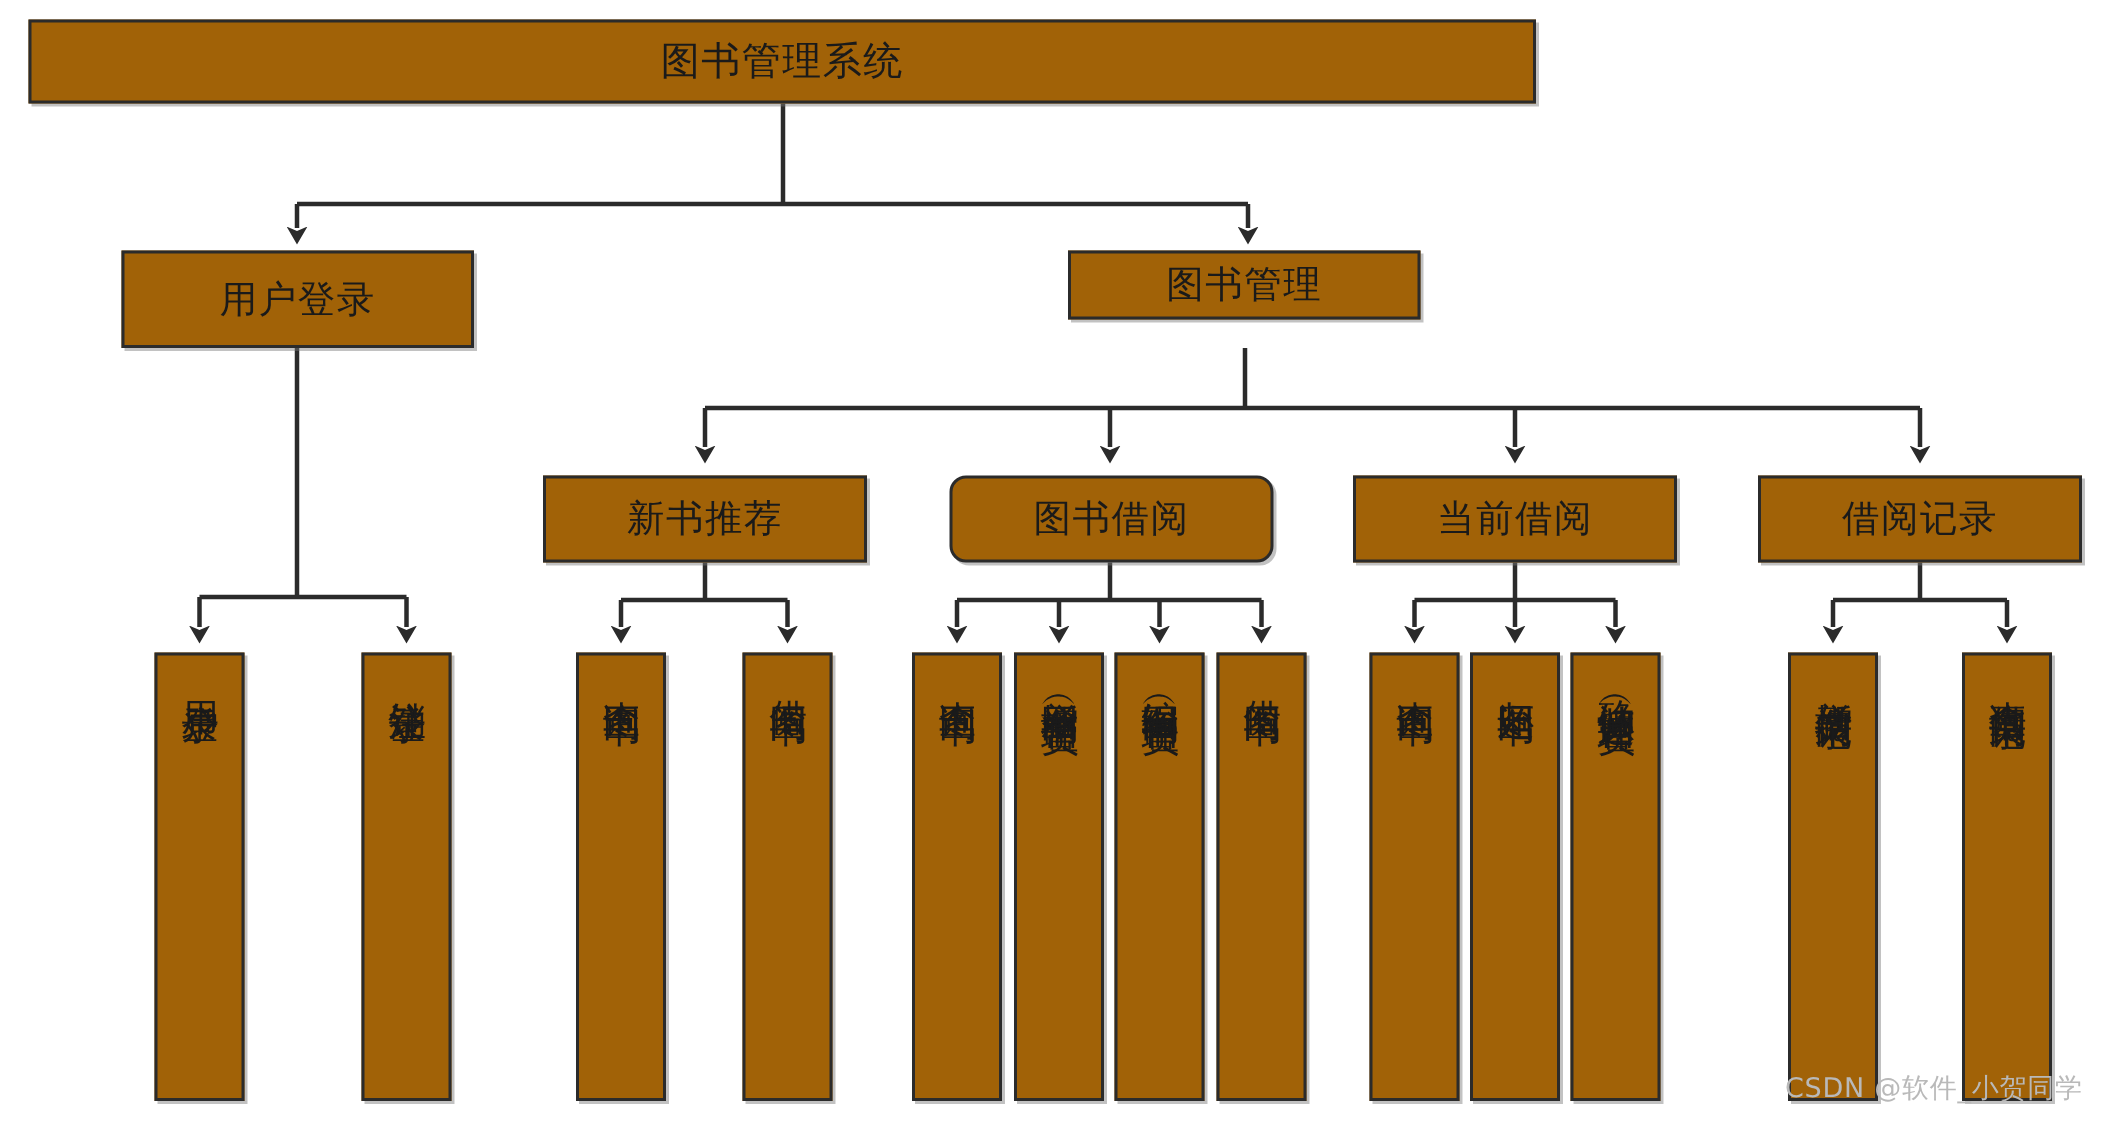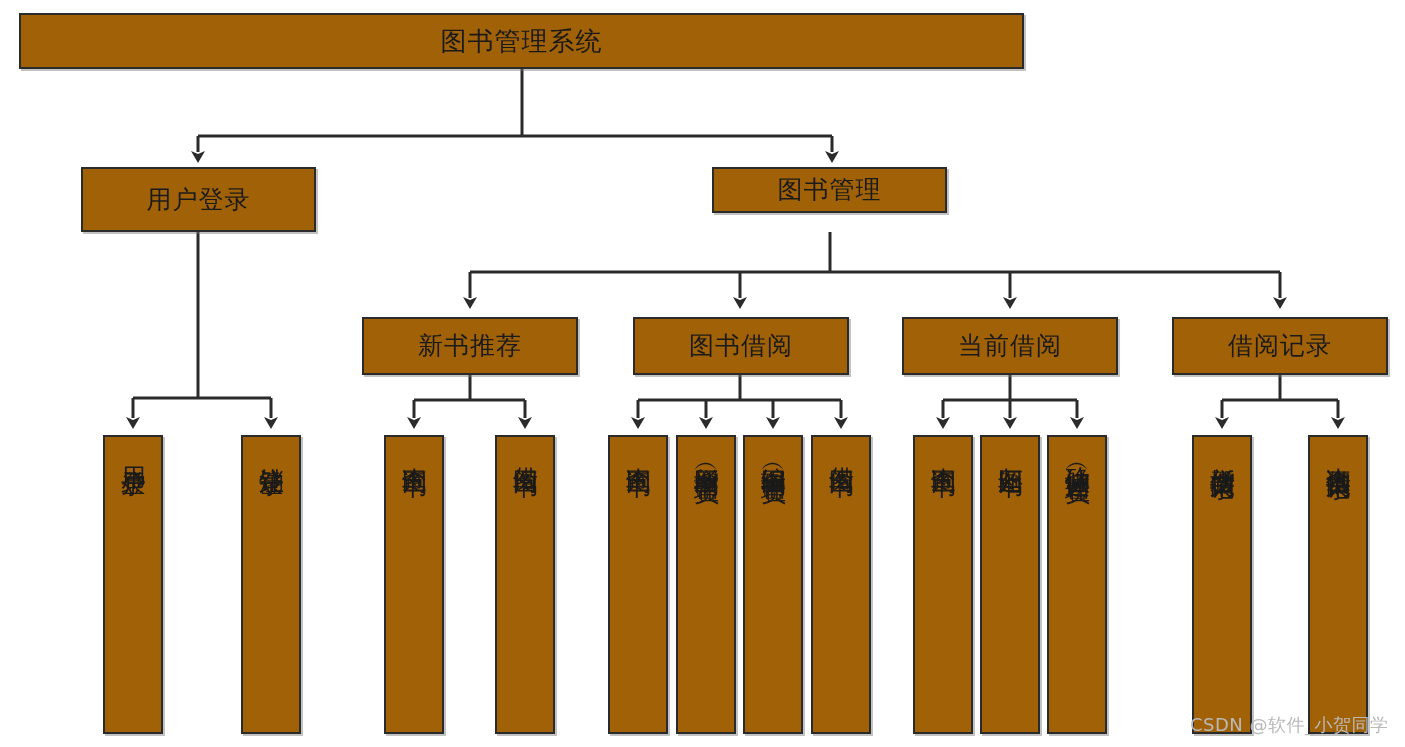--- a/index.html
+++ b/index.html
@@ -130,21 +130,21 @@
   </div>
 
   <div class="node horiz" style="left:712px; top:167px; width:235px; height:46px;">
     <span>图书管理</span>
   </div>
 
   <div class="node horiz" style="left:362px; top:317px; width:216px; height:58px;">
     <span>新书推荐</span>
   </div>
 
-  <div class="node horiz" style="left:633px; top:317px; width:216px; height:58px;">
+  <div class="node horiz" style="left:633px; top:317px; width:216px; height:58px;border-radius:11px;">
     <span>图书借阅</span>
   </div>
 
   <div class="node horiz" style="left:1172px; top:317px; width:216px; height:58px;">
     <span>借阅记录</span>
   </div>
 
   <div class="node horiz" style="left:902px; top:317px; width:216px; height:58px;">
     <span>当前借阅</span>
   </div>

